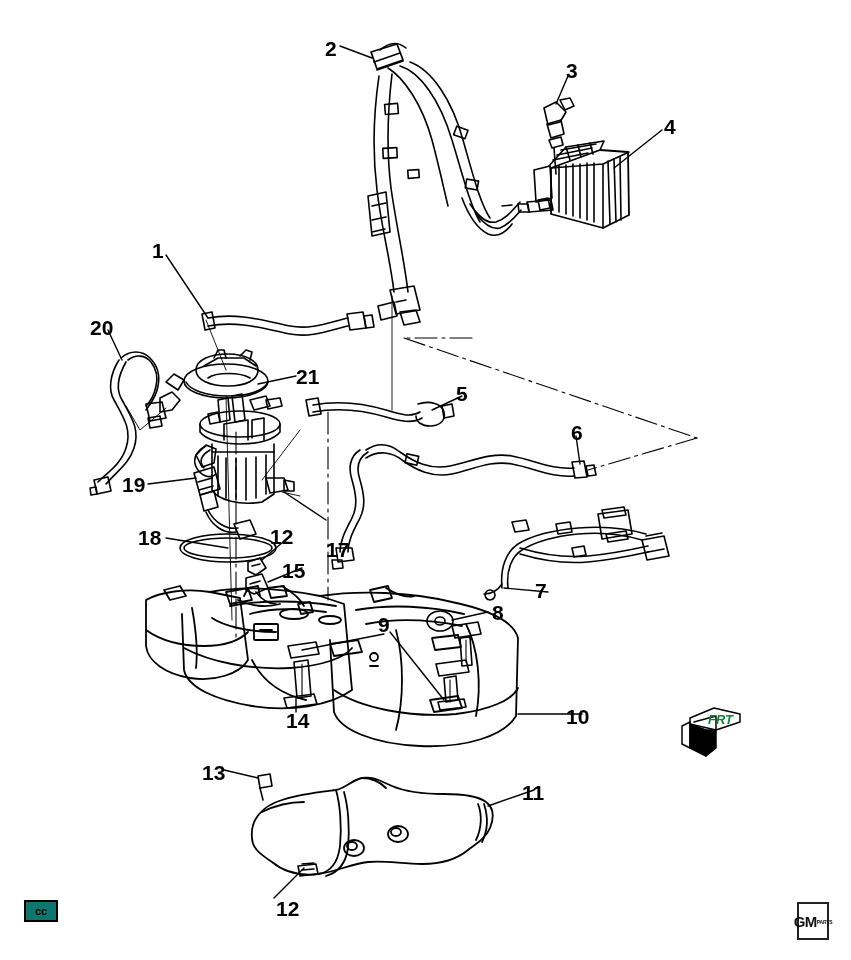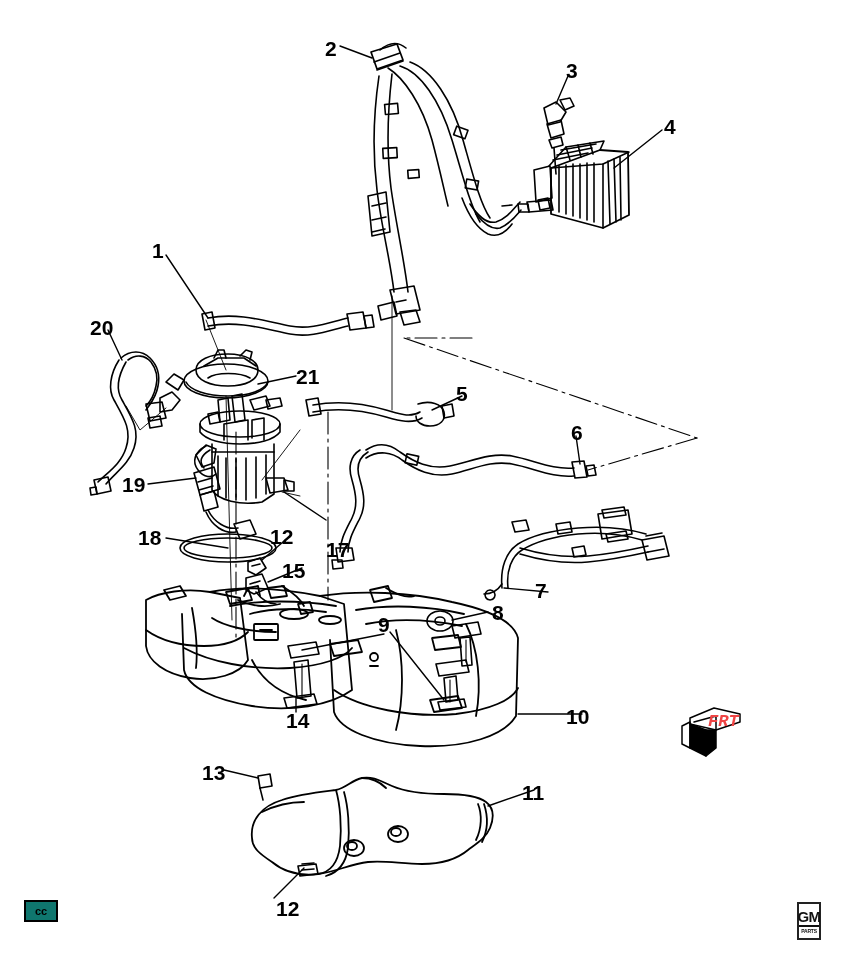--- a/index.html
+++ b/index.html
@@ -47,27 +47,27 @@
     display: flex;
     align-items: center;
     justify-content: center;
     color: #000;
     background: #0f766e;
   }
   .gm-logo {
     position: absolute;
     left: 797px;
     top: 902px;
-    width: 24px;
+    width: 32px;
     height: 38px;
     border: 2px solid #222;
     background: #fff;
     box-sizing: border-box;
     display: flex;
-    flex-direction: column;
+    flex-direction: row;
     align-items: center;
     justify-content: center;
     padding-top: 1px;
   }
   .gm-logo .gm-main {
     font-size: 15px;
     font-weight: bold;
     line-height: 14px;
     color: #111;
     letter-spacing: -0.5px;
@@ -88,25 +88,24 @@
   .callout {
     position: absolute;
     font-size: 21px;
     font-weight: bold;
     color: #000;
     line-height: 21px;
     white-space: nowrap;
   }
   .frt-label {
     position: absolute;
-    font-size: 17px;
+    font-size: 13px;
     font-weight: bold;
     font-style: italic;
-    color: #ef4444;
-    font-family: Liberation Mono, monospace;
+    color: #15803d;
   }
 </style>
 </head>
 <body>
 
 <div id="page">
 
 
   <svg id="diagram-svg" viewBox="0 0 851 960">
     <g fill="none" stroke="#000" stroke-width="1.6" stroke-linejoin="round" stroke-linecap="round">

